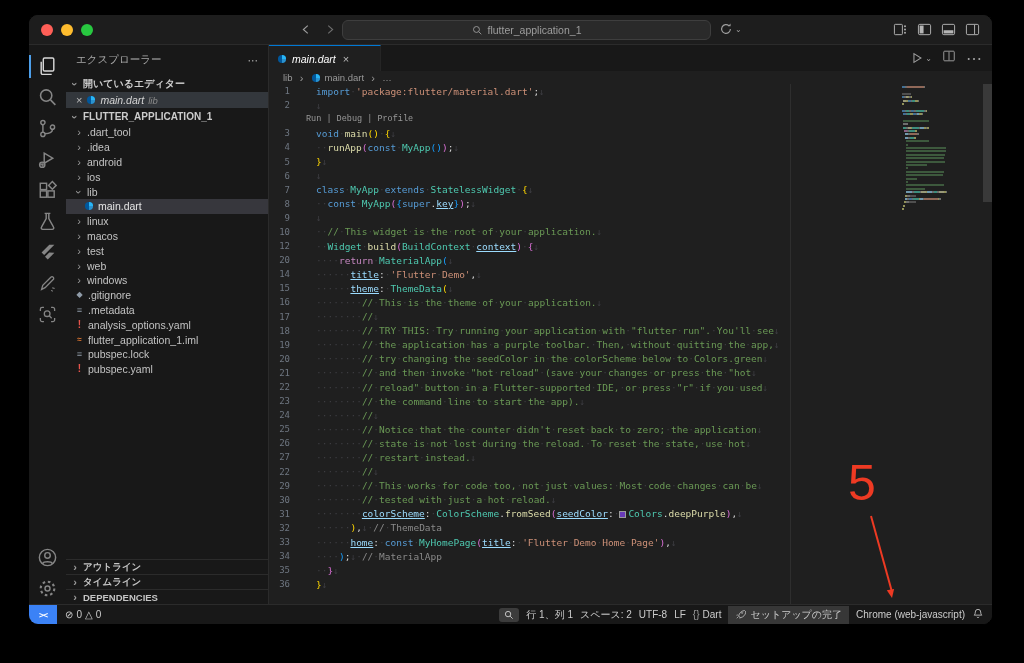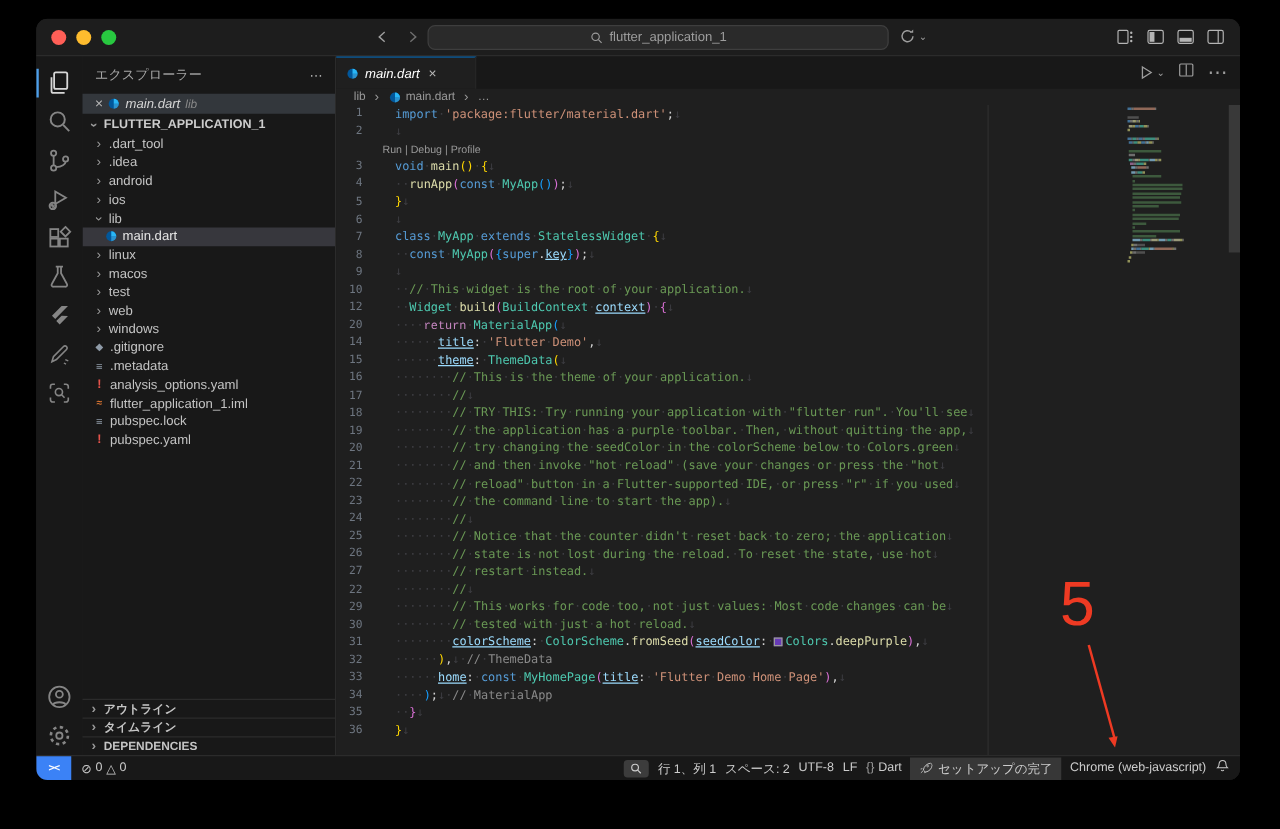--- a/index.html
+++ b/index.html
@@ -70,22 +70,22 @@
   .ed-actions { margin-left:auto; display:flex; align-items:center; gap:10px; padding-right:10px;
                 color:#9d9d9d; }
   .breadcrumb { height:13px; display:flex; align-items:center; gap:4px; font-size:9.5px;
                 color:#9a9a9a; padding-left:14px; flex:none; }
   .codewrap { flex:1; position:relative; overflow:hidden;
               font-family:"DejaVu Sans Mono", monospace; font-size:9.5px; }
   .ruler { position:absolute; left:521px; top:0; bottom:0; width:1px; background:#2e2e2e; }
   .cl { height:14.1px; display:flex; align-items:center; white-space:pre; }
   .ln { width:21px; text-align:right; color:#6e7681; flex:none; font-size:9px; }
   .lc { margin-left:26px; }
-  .lens { font-family:Liberation Sans, sans-serif; font-size:8.5px; color:#999999;margin-left:16px; }
-  .tk-k{color:#569cd6;} .tk-c{color:#c586c0;font-family:Liberation Mono, monospace;} .tk-t{color:#4ec9b0;} .tk-f{color:#dcdcaa;}
+  .lens { font-family:Liberation Mono, monospace; font-size:8.5px; color:#999999;margin-left:16px; }
+  .tk-k{color:#569cd6;} .tk-c{color:#c586c0;} .tk-t{color:#4ec9b0;} .tk-f{color:#dcdcaa;}
   .tk-p{color:#9cdcfe;text-decoration:underline;} .tk-s{color:#ce9178;} .tk-m{color:#6a9955;} .tk-d{color:#d4d4d4;}
   .tk-1{color:#ffd700;} .tk-2{color:#da70d6;} .tk-3{color:#179fff;} .tk-h{color:#8a8a8a;}
   .ws{color:#3d3d42;} .eol{color:#3d3d42;}
   .swatch{display:inline-block;width:7px;height:7px;background:#673ab7;border:1px solid #9a9a9a;
           margin-right:2px;vertical-align:-1px;}
   
   .minimap { position:absolute; left:633px; top:2px; width:64px; }
   .mm-row { height:2px; margin-bottom:1.4px; display:flex; }
   .mm-seg { height:2px; opacity:.65; }
   .mm-slider { position:absolute; left:714px; top:0; width:11px; height:118px;
@@ -248,20 +248,24 @@
             <circle cx="8" cy="8" r="5.2" stroke-width="1.6" stroke-dasharray="2 2.1"></circle>
             <circle cx="8" cy="8" r="1.9" stroke-width="1.1"></circle>
           </svg>
         </div>
     </div>
 
     <div class="sidebar">
       <div class="sb-header">
         <span>エクスプローラー</span>
         <span>⋯</span>
+      </div>
+      <div class="sec-head">
+        <span class="chev down">›</span>
+        <span>開いているエディター</span>
       </div>
       <div class="oe-row">
         <span class="tab-close">×</span>
         <span class="dart-ic">
             <svg width="10" height="10" viewBox="0 0 16 16" style="display:block">
               <circle cx="8" cy="8" r="6.5" fill="#01579b"></circle>
               <path d="M8 1.5A6.5 6.5 0 0 1 14.5 8L8 8z" fill="#29b6f6"></path>
               <path d="M8 8 L14.5 8 A6.5 6.5 0 0 1 8 14.5z" fill="#4fc3f7" opacity=".55"></path>
             </svg>
           </span>

